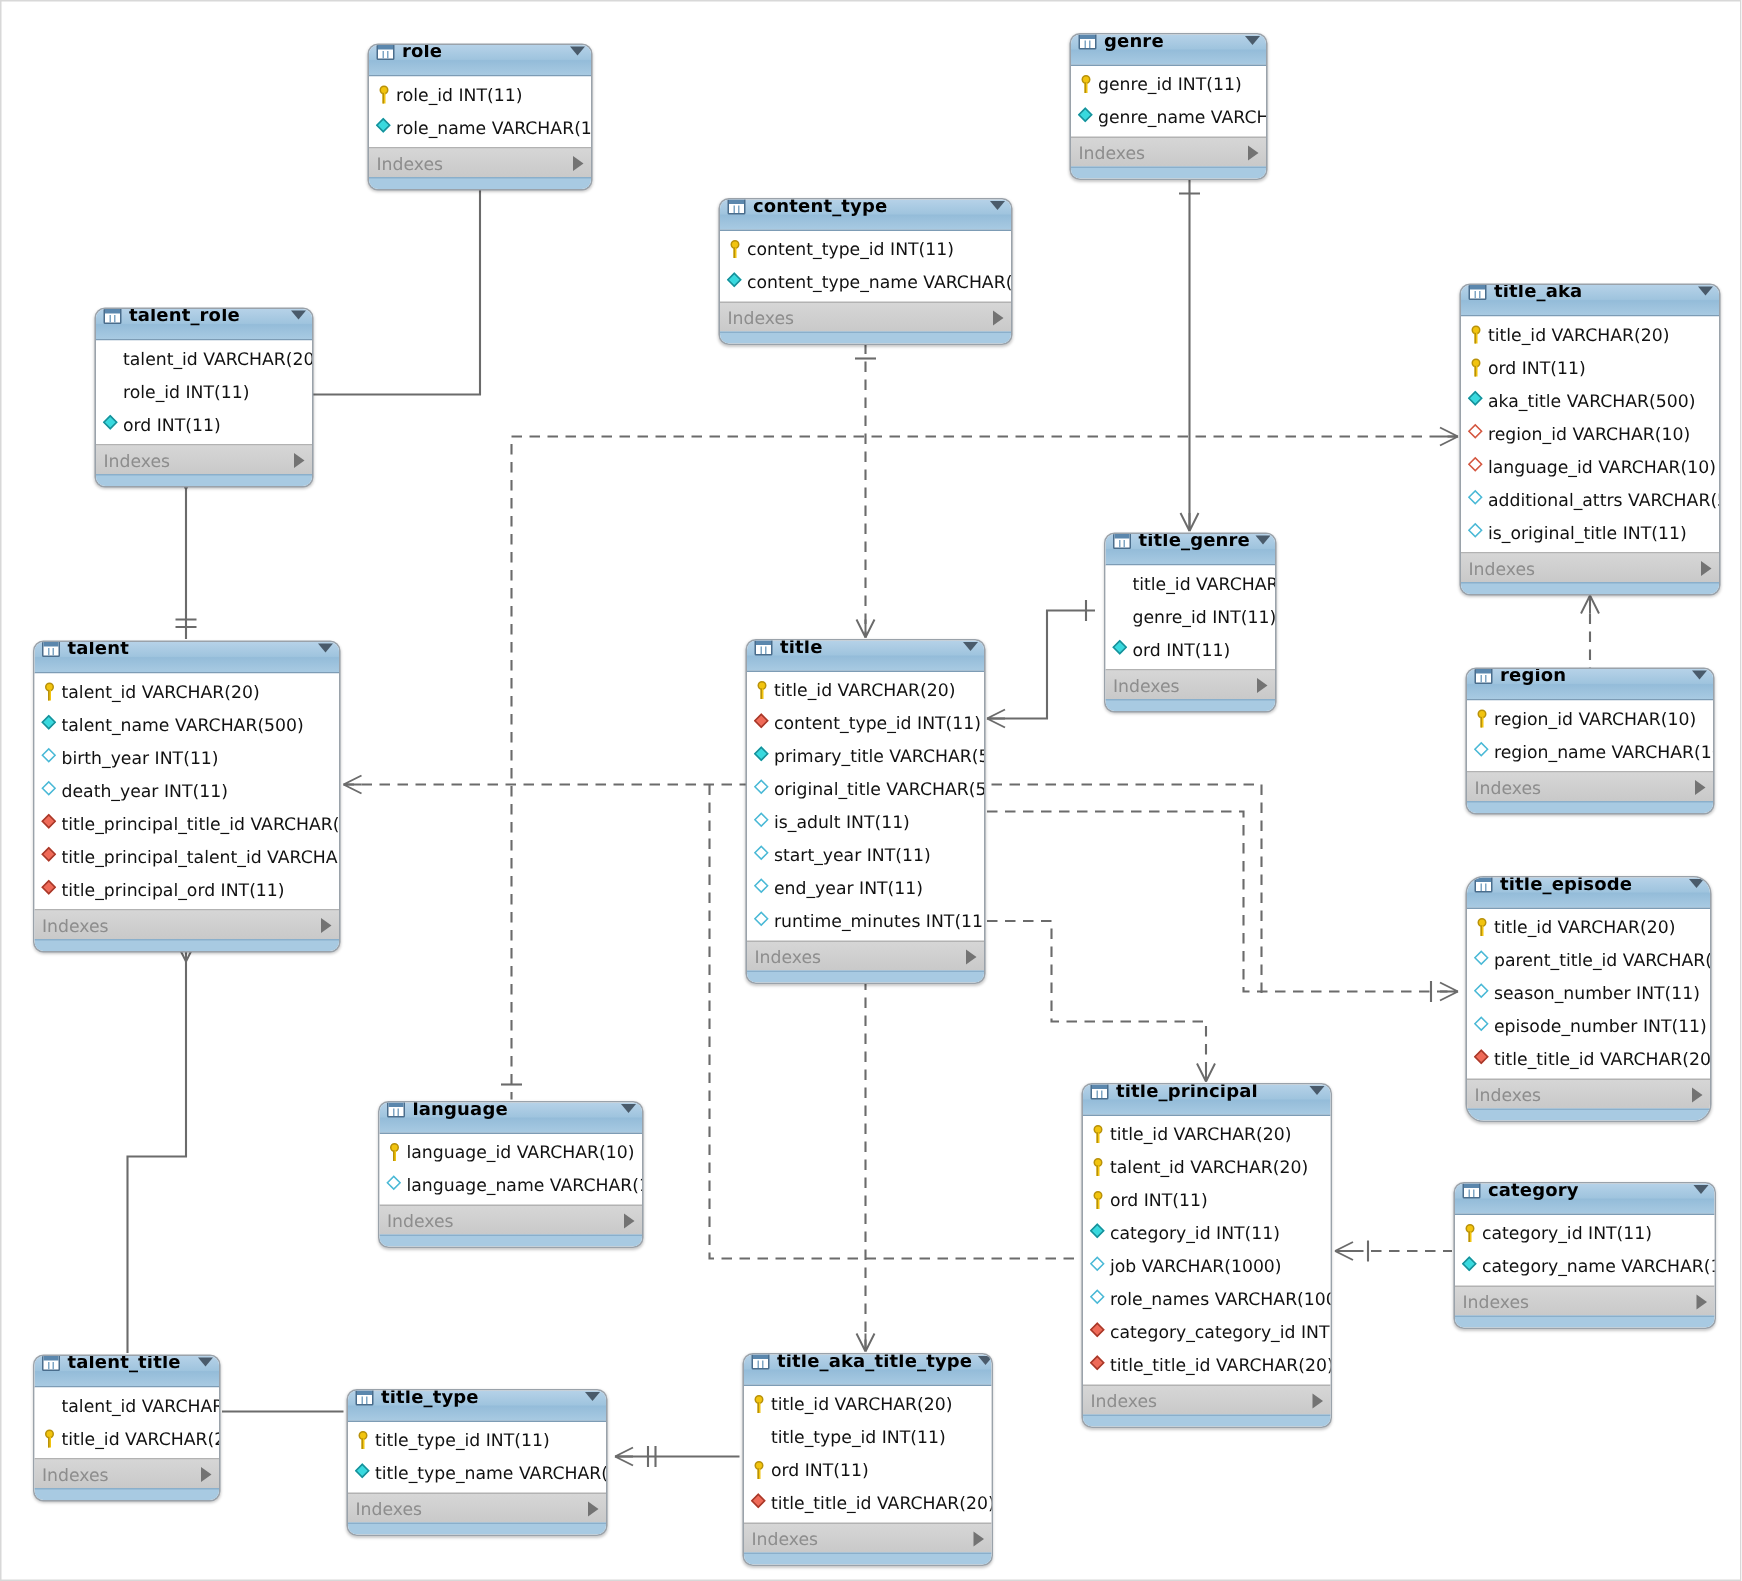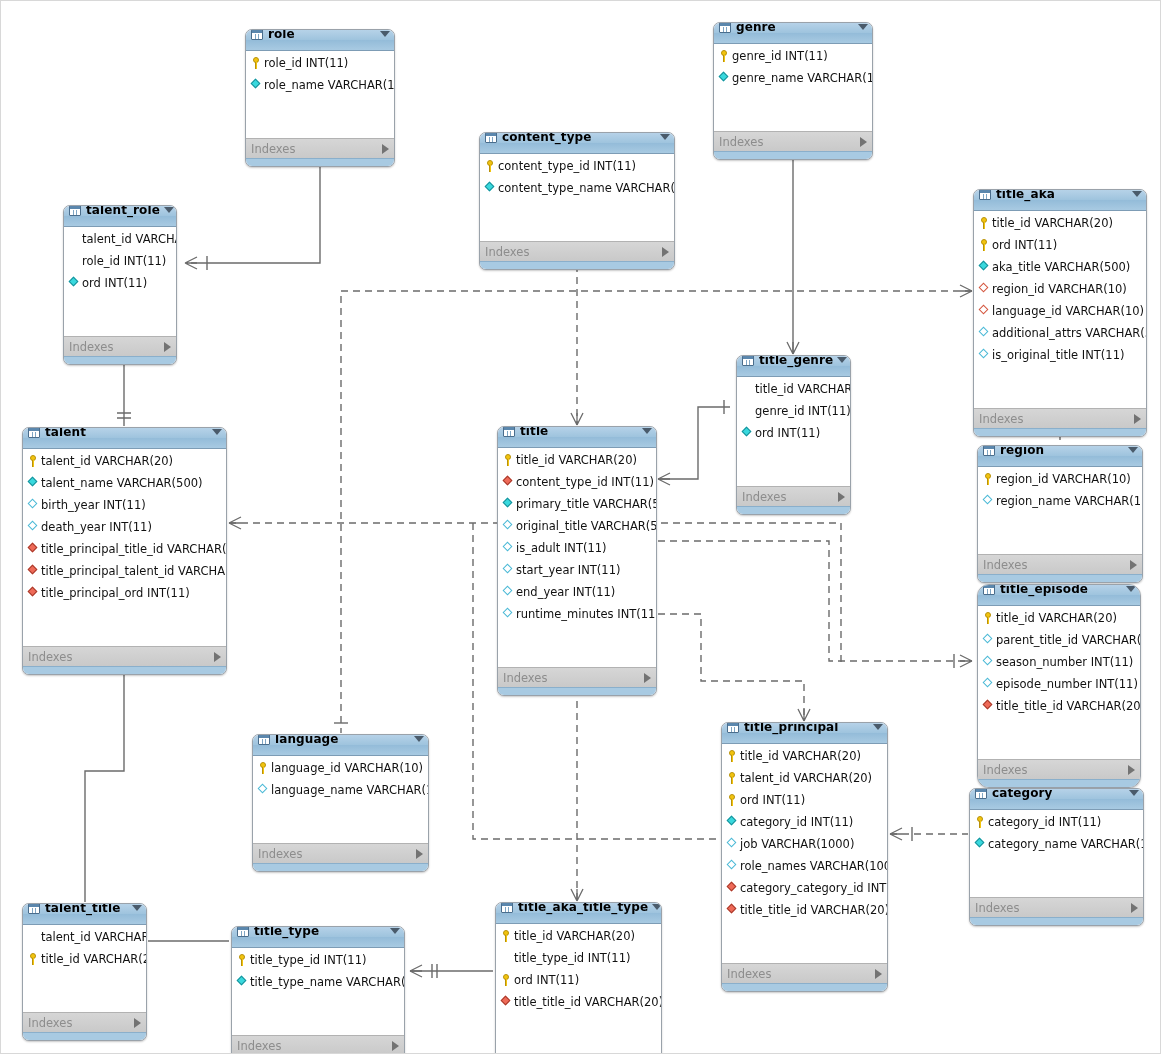--- a/index.html
+++ b/index.html
@@ -145,21 +145,20 @@
   .gly.dia.fknul::before { background: #ffffff; border: 1px solid #d4563f; }
   .tbl-foot {
     height: 20px;
     line-height: 20px;
     background: linear-gradient(to bottom, #d6d6d6 0%, #c9c9c9 100%);
     border-top: 1px solid #b2b2b2;
     display: flex;
     align-items: center;
     padding: 0 5px 0 5px;
     box-sizing: border-box;
-    margin-top: 40px;
   }
   .tbl-foot .lbl {
     font-size: 11.5px;
     color: #8d8d8d;
     flex: 1 1 auto;
   }
   .tbl-foot .arr {
     width: 0; height: 0;
     border-top: 5px solid transparent;
     border-bottom: 5px solid transparent;
@@ -286,21 +285,21 @@
           <span class="gly dia nn"></span>
           <span>role_name VARCHAR(100)</span>
         </div>
       </div>
       <div class="tbl-foot">
         <span class="lbl">Indexes</span>
         <span class="arr"></span>
       </div>
       <div class="tbl-tail"></div>
     </div>
-    <div class="tbl" style="left: 712px; top: 21px; width: 160px;">
+    <div class="tbl" style="left: 712px; top: 21px; width: 132px;">
       <div class="tbl-hdr">
         <span class="tbl-ico"></span>
         <span class="tbl-name">genre</span>
         <span class="tbl-caret"></span>
       </div>
       <div class="tbl-body">
         <div class="col">
           <span class="gly pk"></span>
           <span>genre_id INT(11)</span>
         </div>
@@ -372,21 +371,21 @@
           <span class="gly dia nul"></span>
           <span>is_original_title INT(11)</span>
         </div>
       </div>
       <div class="tbl-foot">
         <span class="lbl">Indexes</span>
         <span class="arr"></span>
       </div>
       <div class="tbl-tail"></div>
     </div>
-    <div class="tbl" style="left: 62px; top: 204px; width: 114px;">
+    <div class="tbl" style="left: 62px; top: 204px; width: 146px;">
       <div class="tbl-hdr">
         <span class="tbl-ico"></span>
         <span class="tbl-name">talent_role</span>
         <span class="tbl-caret"></span>
       </div>
       <div class="tbl-body">
         <div class="col">
           <span class="gly none"></span>
           <span>talent_id VARCHAR(20)</span>
         </div>

